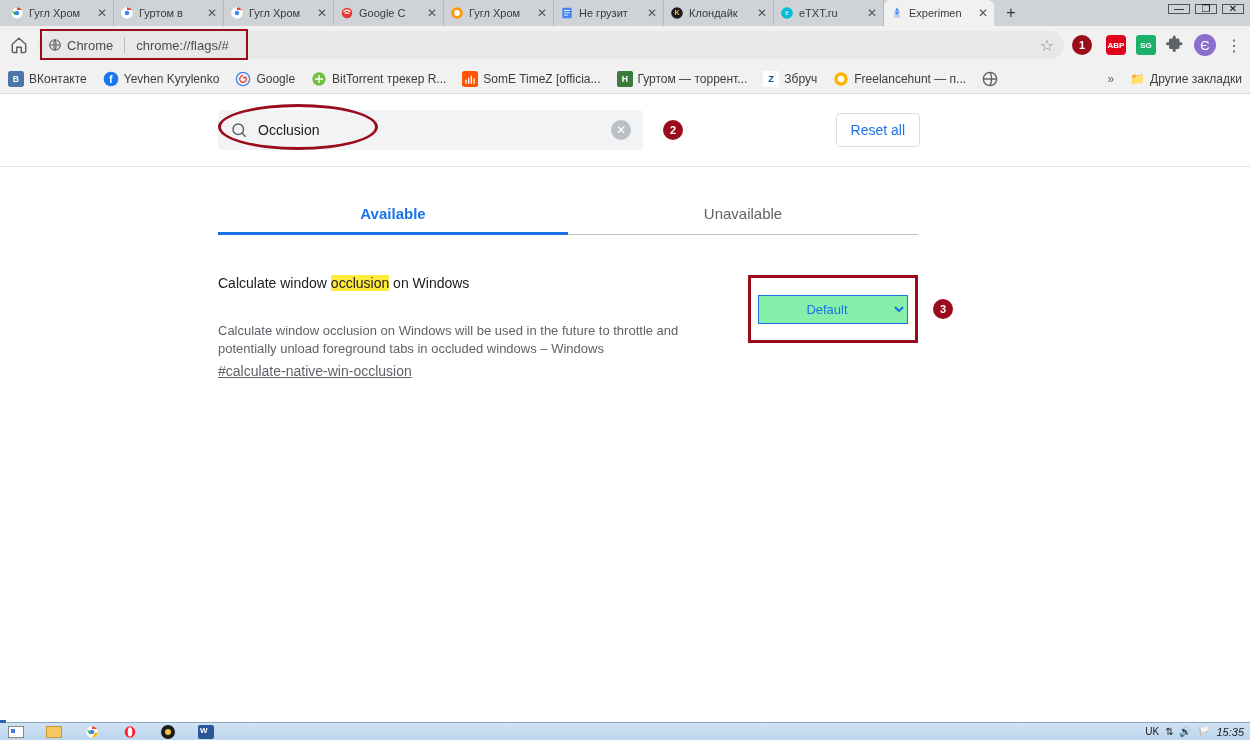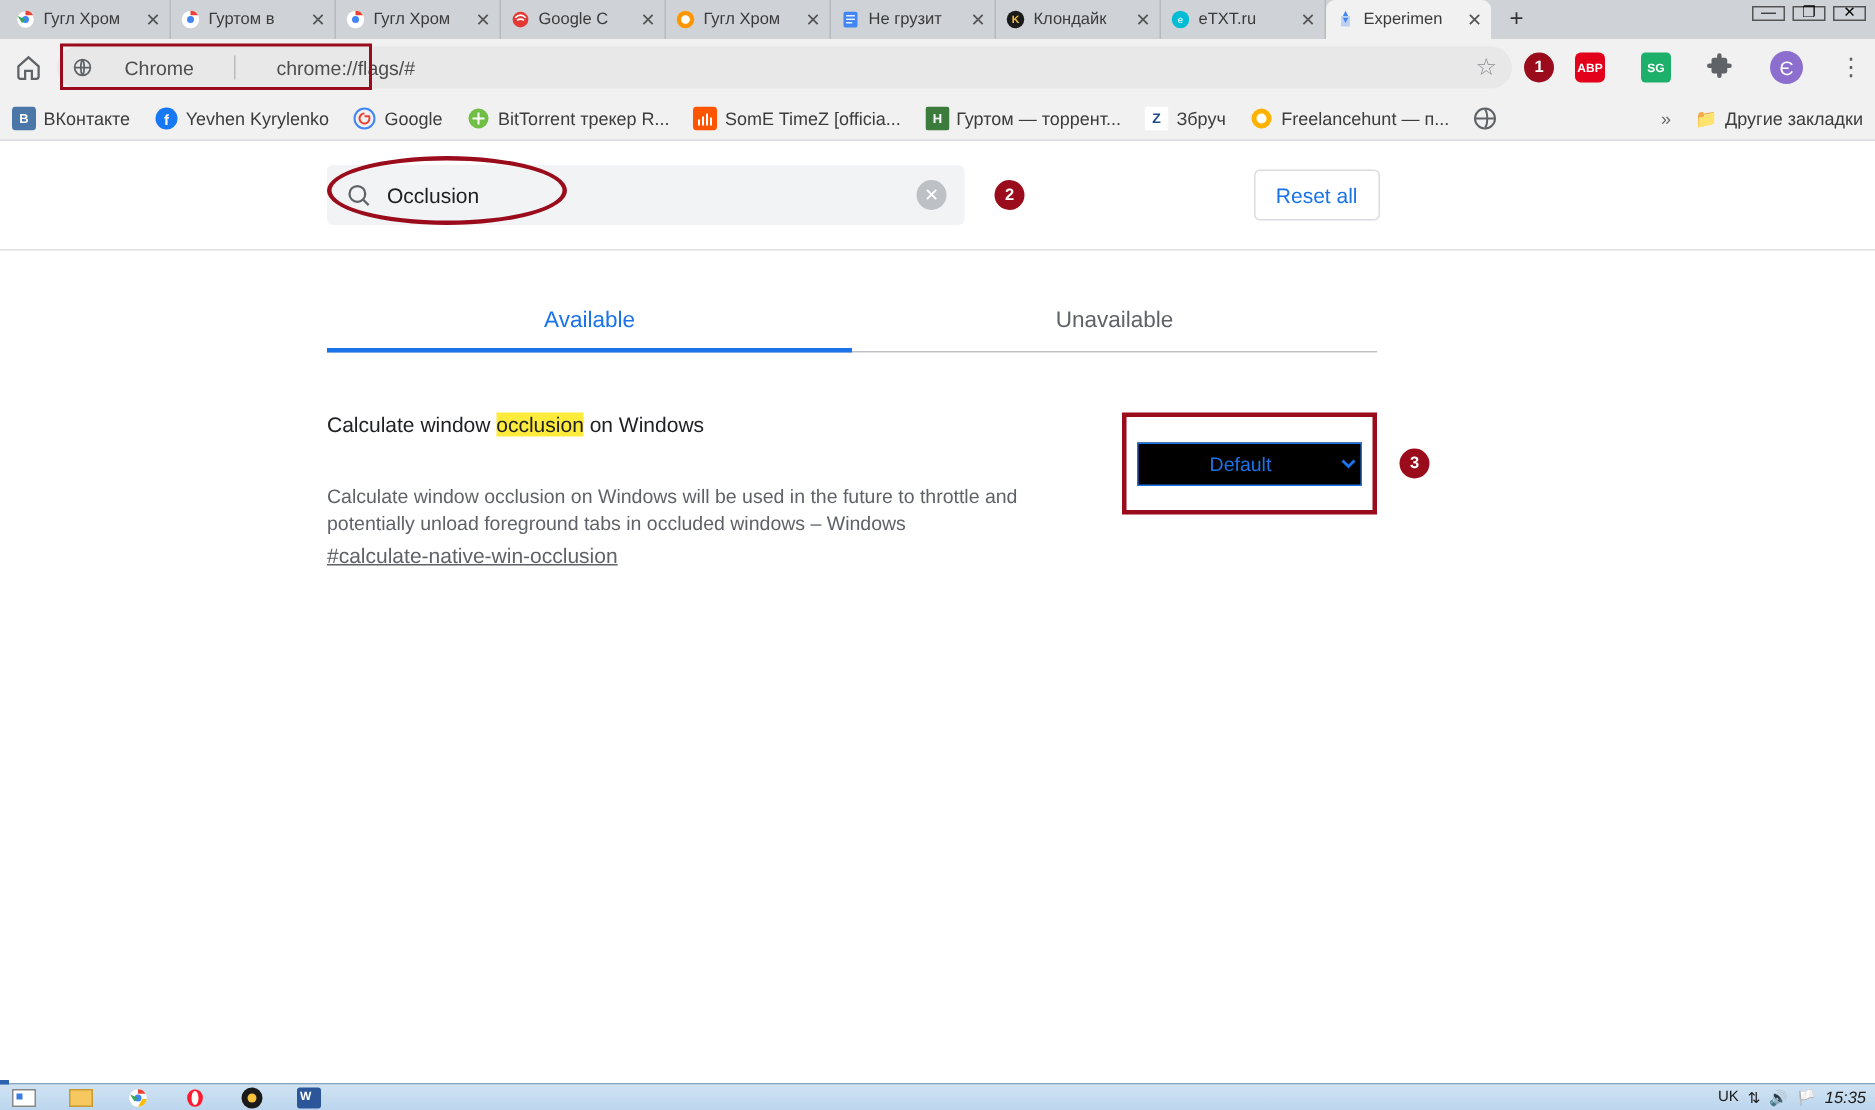--- a/index.html
+++ b/index.html
@@ -17,26 +17,26 @@
 .tab .fav svg { width: 14px; height: 14px; }
 .tab .title { overflow: hidden; white-space: nowrap; text-overflow: ellipsis; flex: 1 1 auto; min-width: 0; }
 .tab .close { color: #555; font-size: 12px; line-height: 1; cursor: pointer; margin-left: 2px; }
 .new-tab { width: 26px; display: flex; align-items: center; justify-content: center; margin-left: 4px; border-radius: 50%; color: #333; cursor: pointer; }
 
 
 .addr-row { background: #f1f1f1; height: 38px; display: flex; align-items: center; padding: 0 8px; gap: 8px; }
 .home-btn { width: 22px; height: 22px; display: flex; align-items: center; justify-content: center; color: #5f6368; cursor: pointer; }
 .omnibox { flex: 1; display: flex; align-items: center; height: 28px; background: #e8e8e8; border-radius: 14px; padding: 0 10px; position: relative; }
 .addr-highlight { position: absolute; left: 2px; top: -2px; height: 31px; width: 208px; border: 2px solid #9a0b1b; pointer-events: none; }
-.omnibox .chip { display: flex; align-items: center; gap: 21px; color: #4d4d4d; font-size: 13px; }
+.omnibox .chip { display: flex; align-items: center; gap: 5px; color: #4d4d4d; font-size: 13px; }
 .omnibox .chip .sep { width: 1px; height: 16px; background: #bbb; margin: 0 6px; }
 .omnibox .star { margin-left: auto; color: #8a8d92; font-size: 16px; cursor: pointer; }
 .omnibox svg.globe { width: 14px; height: 14px; }
 .callout { width: 20px; height: 20px; background: #9a0b1b; color: #fff; font-size: 11px; font-weight: bold; border-radius: 50%; display: flex; align-items: center; justify-content: center; }
-.ext-icons { display: flex; align-items: center; gap: 24px; margin-left: 6px; }
+.ext-icons { display: flex; align-items: center; gap: 10px; margin-left: 6px; }
 .ext-abp { width: 20px; height: 20px; background: #e2001a; border-radius: 4px; color: #fff; font-size: 8px; font-weight: bold; display: flex; align-items: center; justify-content: center; cursor: pointer; }
 .ext-sg { width: 20px; height: 20px; background: #1db06b; border-radius: 3px; color: #fff; font-size: 8px; font-weight: bold; display: flex; align-items: center; justify-content: center; cursor: pointer; }
 .ext-puzzle { color: #5f6368; cursor: pointer; }
 .ext-avatar { width: 22px; height: 22px; background: #8c6ecf; border-radius: 50%; color: #fff; font-size: 13px; display: flex; align-items: center; justify-content: center; cursor: pointer; }
 .ext-menu { color: #5f6368; font-size: 16px; cursor: pointer; }
 
 
 .bookmarks { background: #f1f1f1; height: 30px; display: flex; align-items: center; padding: 0 8px; gap: 16px; border-bottom: 1px solid #dadce0; }
 .bookmarks .bm { display: flex; align-items: center; gap: 5px; font-size: 12px; color: #3c3c3c; cursor: pointer; }
 .bm .ico { width: 16px; height: 16px; display: flex; align-items: center; justify-content: center; }
@@ -57,30 +57,30 @@
 .reset-btn { margin-left: auto; margin-right: 330px; border: 1px solid #dadce0; background: #fff; color: #1a73e8; font-size: 14px; padding: 8px 14px; border-radius: 4px; cursor: pointer; }
 
 .divider { height: 1px; background: #e0e0e0; }
 
 .exp-header { display: flex; align-items: baseline; padding: 18px 0 0 218px; }
 .exp-header h1 { font-size: 22px; font-weight: 400; color: #202124; }
 .exp-header .ver { margin-left: auto; margin-right: 332px; font-size: 13px; color: #5f6368; }
 
 .tabs-row { display: flex; margin: 28px 0 0 218px; width: 700px; border-bottom: 1px solid #bdc1c6; }
 .flag-tab { flex: 1; text-align: center; padding: 10px 0; font-size: 15px; cursor: pointer; color: #5f6368; }
-.flag-tab.active { color: #1a73e8; border-bottom: 3px solid #1a73e8; margin-bottom: -1px; }
+.flag-tab.active { color: #1a73e8; border-bottom: 3px solid #1a73e8; margin-bottom: -1px; font-weight: bold; }
 
 .flag-item { display: flex; margin: 40px 0 0 218px; width: 700px; gap: 14px; align-items: flex-start; }
 .flag-text { flex: 1; }
 .flag-title { font-size: 14px; color: #202124; margin-bottom: 4px; }
 .flag-title .hl { background: #ffeb3b; }
 .flag-desc { font-size: 13px; color: #5f6368; line-height: 1.4; margin-bottom: 4px; margin-top: 31px; }
 .flag-anchor { font-size: 14px; color: #5f6368; text-decoration: underline; cursor: pointer; }
 .flag-select-wrap { width: 170px; height: 68px; border: 3px solid #9a0b1b; display: flex; align-items: center; justify-content: center; position: relative; }
-.flag-select { width: 150px; border: 1px solid #1a73e8; color: #1a73e8; padding: 5px 6px; font-size: 13px; cursor: pointer; background: #000000; text-align: center; }
+.flag-select { width: 150px; border: 1px solid #1a73e8; color: #1a73e8; padding: 5px 6px; font-size: 13px; cursor: pointer; background: #86efac; text-align: center; }
 .callout-3 { position: absolute; right: -38px; top: 50%; transform: translateY(-50%); }
 
 
 .taskbar { position: absolute; bottom: 0; left: 0; right: 0; height: 18px; background: linear-gradient(#cfe2f2, #bcd6ee); border-top: 1px solid #8aa8c4; display: flex; align-items: center; padding: 0 6px; gap: 18px; }
 .taskbar .tb-side { border-top: 3px solid #2a63b0; position: absolute; top: -3px; left: 0; width: 6px; height: 3px; }
 .taskbar .ticon { width: 20px; height: 14px; display: flex; align-items: center; justify-content: center; cursor: pointer; }
 .taskbar .ticon svg, .taskbar .ticon span { width: 16px; height: 14px; }
 .taskbar .tray { margin-left: auto; display: flex; align-items: center; gap: 6px; font-size: 10px; color: #1a1a1a; }
 .taskbar .tray .clock { font-size: 11px; font-style: italic; }
 </style>

